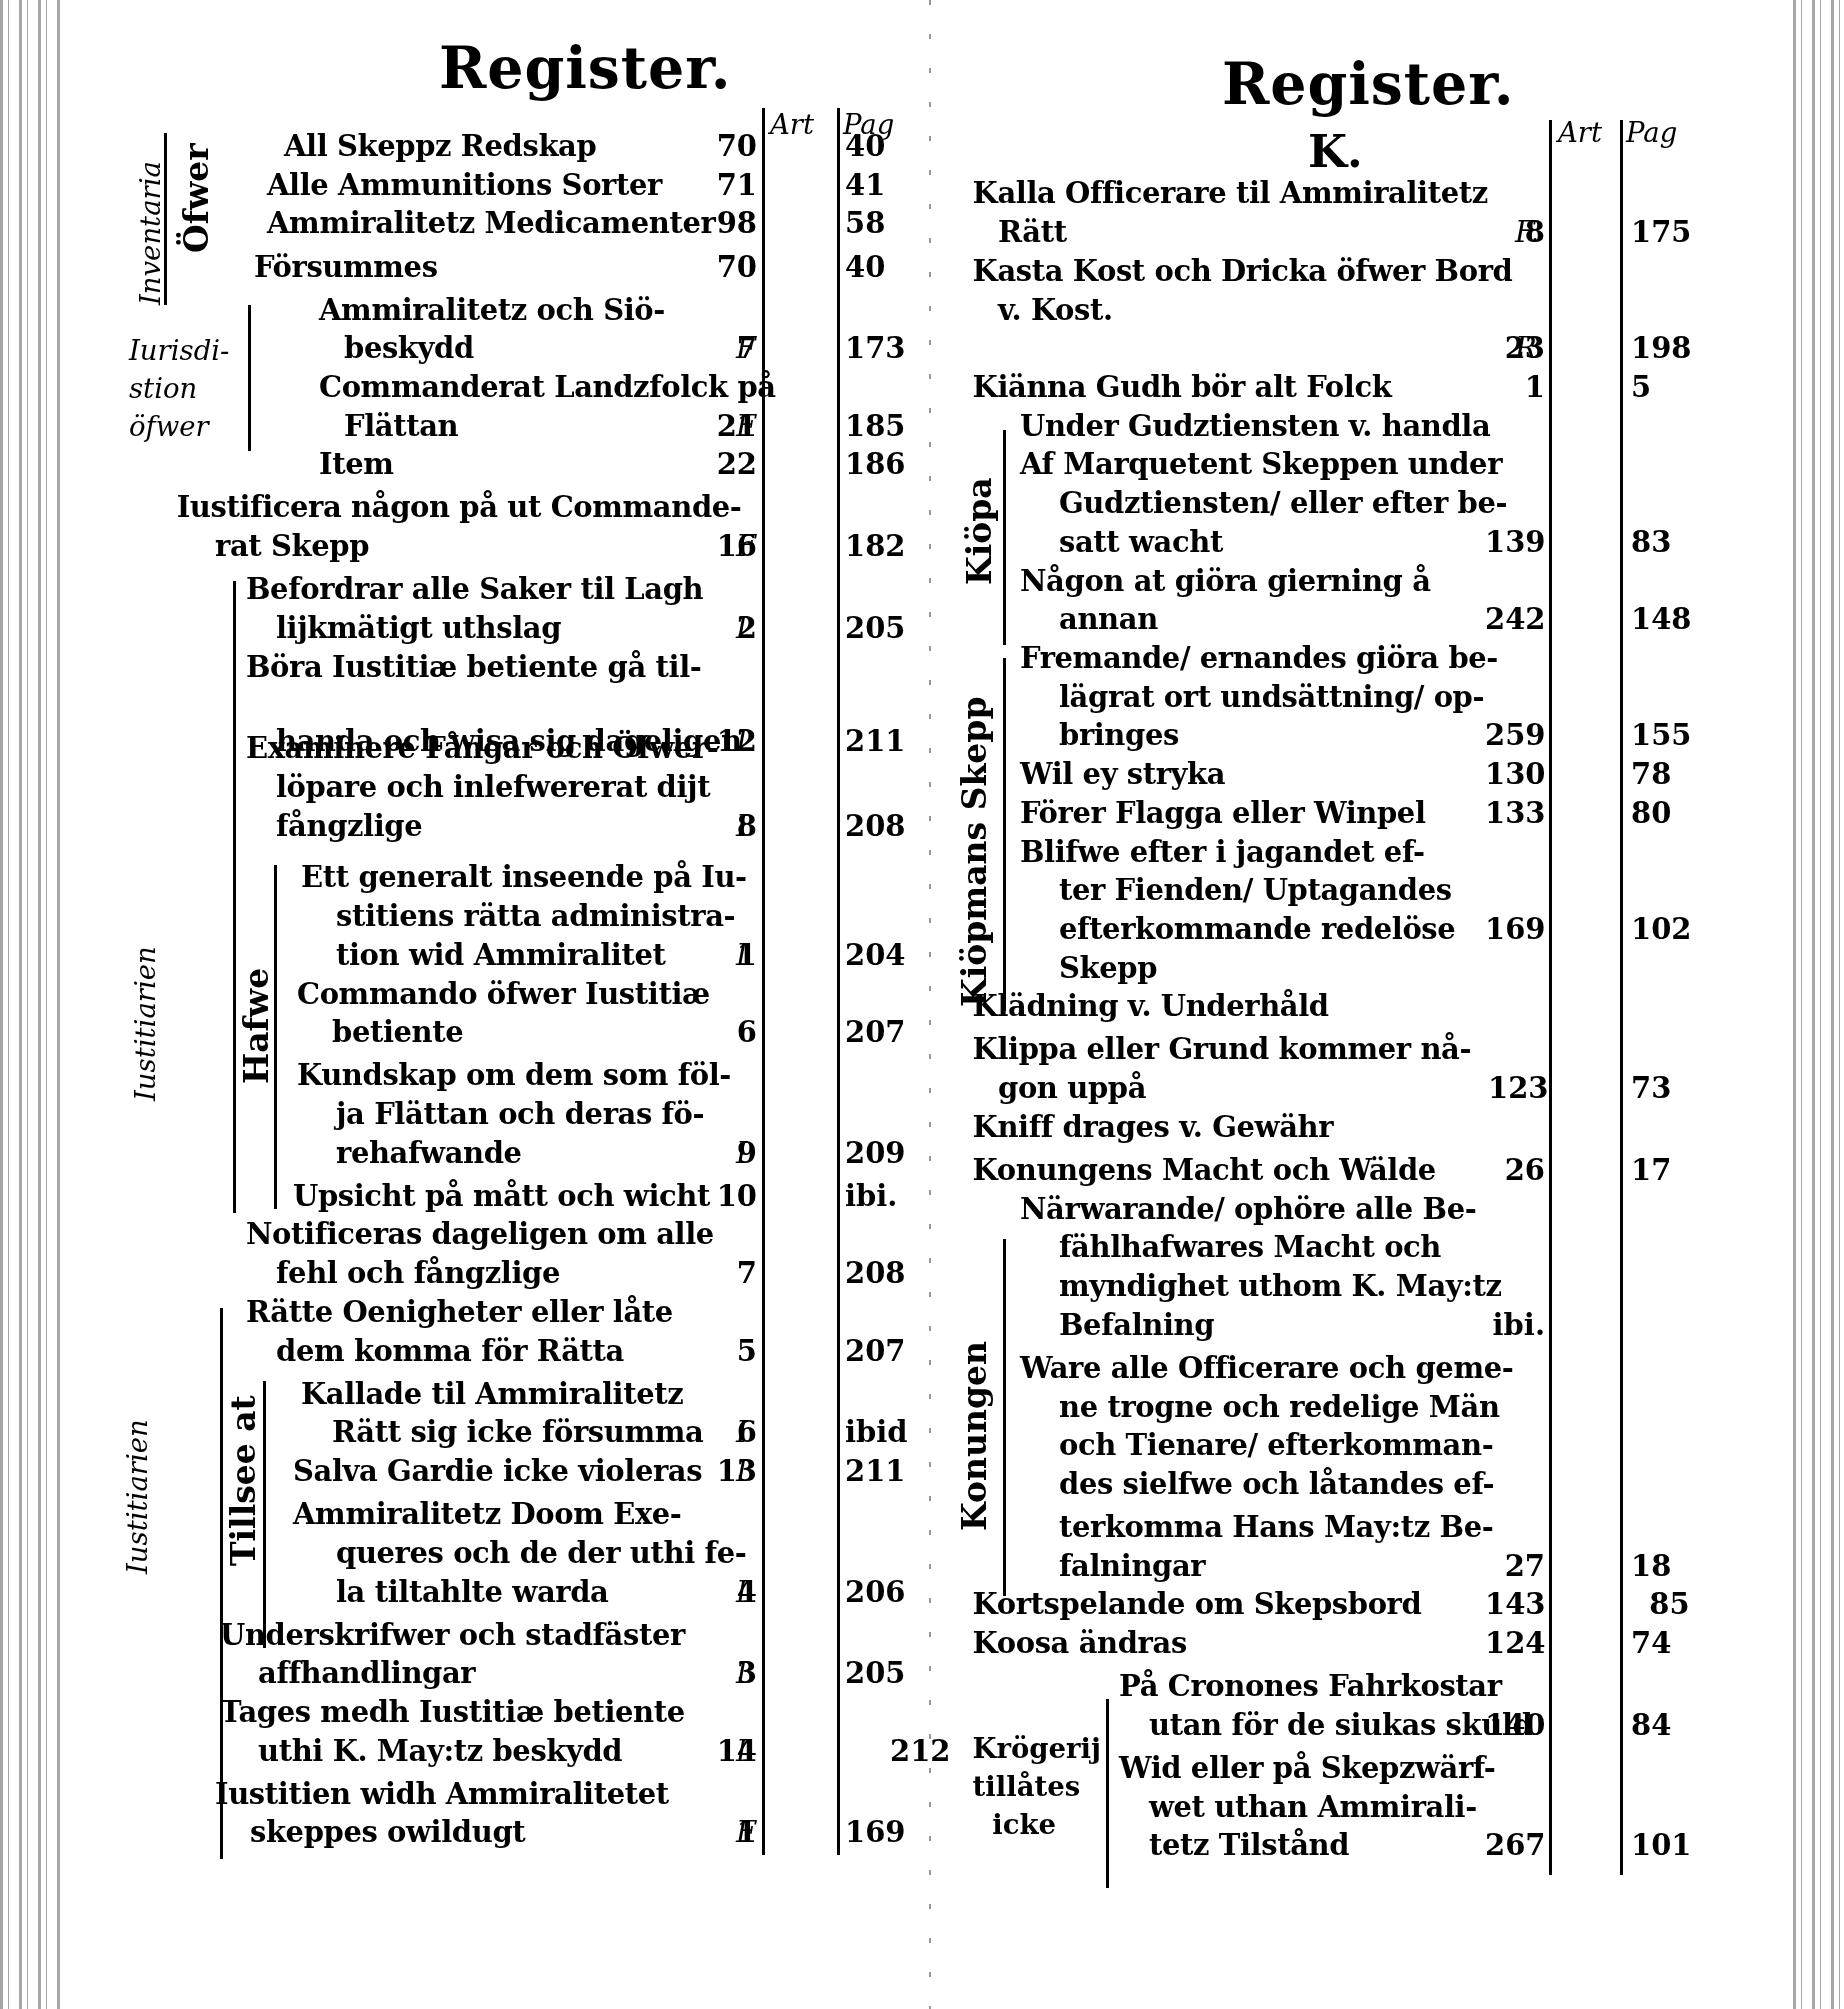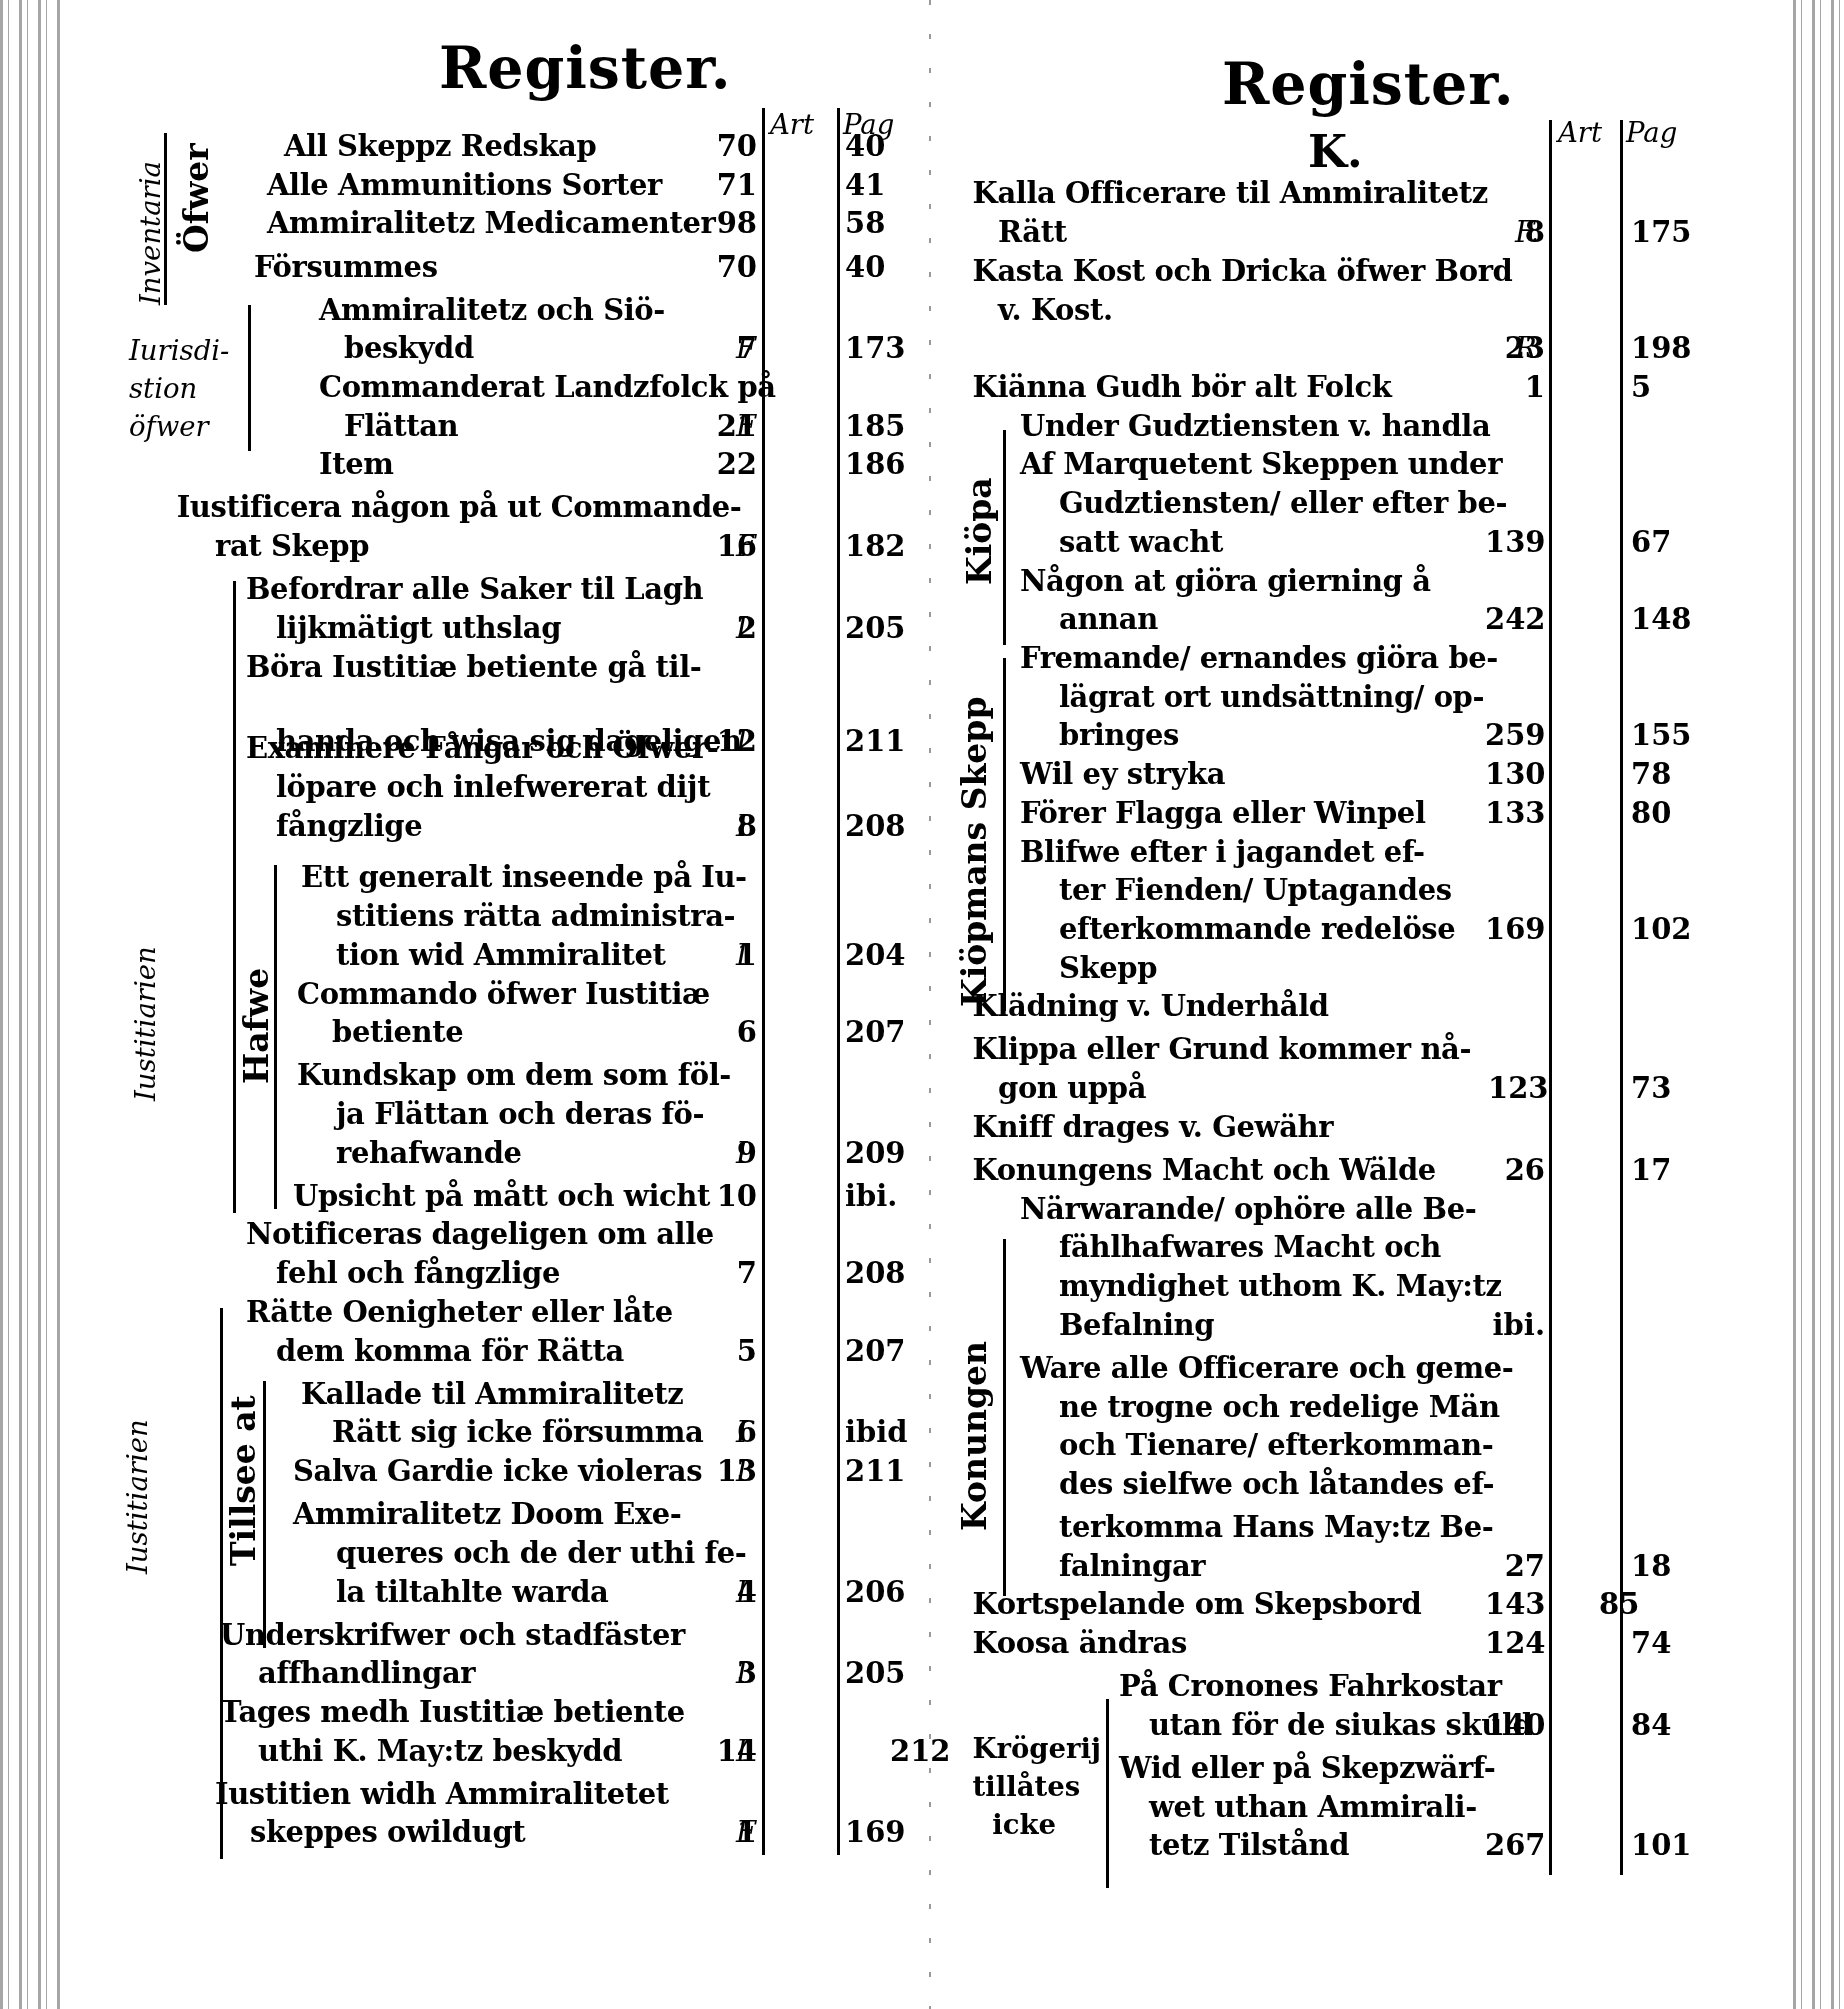--- a/index.html
+++ b/index.html
@@ -402,21 +402,21 @@
       <div class="row" style="top: 486px;">
         <span class="txt" style="left: 95px;">Gudztiensten/ eller efter be-</span>
         <span class="txt" style="left: 551px; font-style: italic; font-weight: normal;"></span>
         <span class="num" style="left: 521px; width: 60px;"></span>
         <span class="num" style="left: 667px; width: 65px; text-align: left;"></span>
       </div>
       <div class="row" style="top: 525px;">
         <span class="txt" style="left: 95px;">satt wacht</span>
         <span class="txt" style="left: 551px; font-style: italic; font-weight: normal;"></span>
         <span class="num" style="left: 521px; width: 60px;">139</span>
-        <span class="num" style="left: 667px; width: 65px; text-align: left;">67</span>
+        <span class="num" style="left: 667px; width: 65px; text-align: left;">83</span>
       </div>
       <div class="row" style="top: 564px;">
         <span class="txt" style="left: 56px;">Någon at giöra gierning å</span>
         <span class="txt" style="left: 551px; font-style: italic; font-weight: normal;"></span>
         <span class="num" style="left: 521px; width: 60px;"></span>
         <span class="num" style="left: 667px; width: 65px; text-align: left;"></span>
       </div>
       <div class="row" style="top: 602px;">
         <span class="txt" style="left: 95px;">annan</span>
         <span class="txt" style="left: 551px; font-style: italic; font-weight: normal;"></span>
@@ -564,21 +564,21 @@
       <div class="row" style="top: 1549px;">
         <span class="txt" style="left: 95px;">falningar</span>
         <span class="txt" style="left: 551px; font-style: italic; font-weight: normal;"></span>
         <span class="num" style="left: 521px; width: 60px;">27</span>
         <span class="num" style="left: 667px; width: 65px; text-align: left;">18</span>
       </div>
       <div class="row" style="top: 1587px;">
         <span class="txt" style="left: 8.6px;">Kortspelande om Skepsbord</span>
         <span class="txt" style="left: 551px; font-style: italic; font-weight: normal;"></span>
         <span class="num" style="left: 521px; width: 60px;">143</span>
-        <span class="num" style="left: 635px; width: 65px; text-align: left;">85</span>
+        <span class="num" style="left: 673px; width: 65px; text-align: center;">85</span>
       </div>
       <div class="row" style="top: 1626px;">
         <span class="txt" style="left: 8.6px;">Koosa ändras</span>
         <span class="txt" style="left: 551px; font-style: italic; font-weight: normal;"></span>
         <span class="num" style="left: 521px; width: 60px;">124</span>
         <span class="num" style="left: 667px; width: 65px; text-align: left;">74</span>
       </div>
       <div class="row" style="top: 1669px;">
         <span class="txt" style="left: 155px;">På Cronones Fahrkostar</span>
         <span class="txt" style="left: 551px; font-style: italic; font-weight: normal;"></span>

